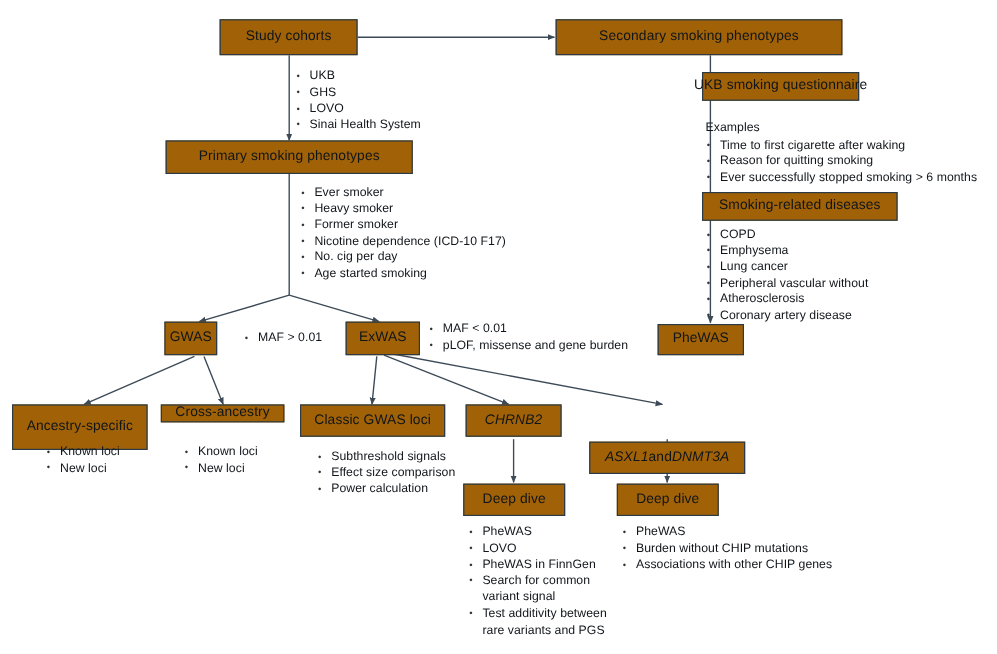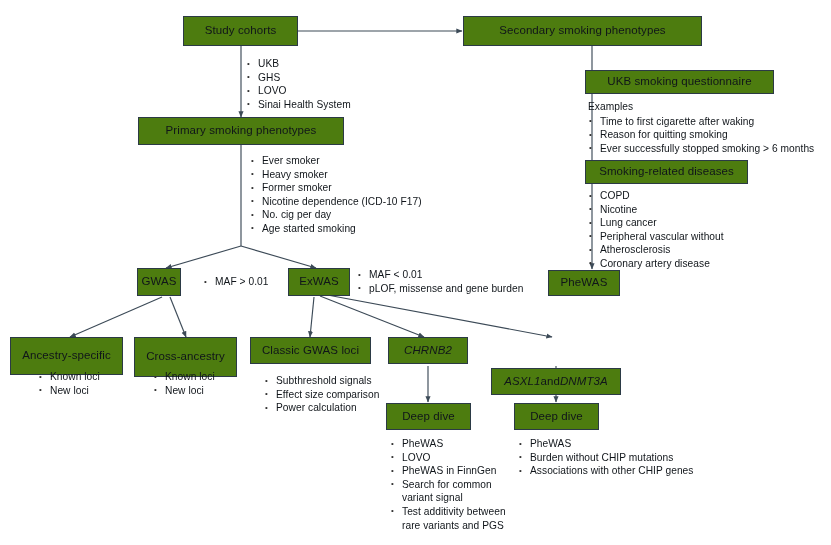--- a/index.html
+++ b/index.html
@@ -6,21 +6,21 @@
   body{
     width:831px;height:545px;position:relative;overflow:hidden;
     font-family:"Liberation Sans","DejaVu Sans",sans-serif;
     color:#1b1b1b;
     -webkit-font-smoothing:antialiased;
   }
   #canvas{position:absolute;left:0;top:0;width:831px;height:545px;}
   svg.edges{position:absolute;left:0;top:0;width:831px;height:545px;overflow:visible;}
   .node{
     position:absolute;
-    background:#4d7c0f;
+    background:#a16207;
     border:1.3px solid #2b3a45;
     box-sizing:border-box;
     display:flex;align-items:center;justify-content:center;
     font-size:11.5px;
     line-height:1.15;
     color:#10151a;
     white-space:nowrap;
     letter-spacing:0.1px;
   }
   .node.italic{font-style:italic;}
@@ -87,21 +87,21 @@
   </div>
 
   <div class="node" style="left:463px;top:16px;width:239px;height:30px;text-align:center;">
     <span>Secondary smoking phenotypes</span>
   </div>
 
   <div class="node" style="left:138px;top:117px;width:206px;height:28px;">
     <span>Primary smoking phenotypes</span>
   </div>
 
-  <div class="node" style="left:585px;top:70px;width:189px;height:24px;">
+  <div class="node" style="left:585px;top:60px;width:131px;height:24px;">
     <span>UKB smoking questionnaire</span>
   </div>
 
   <div class="node" style="left:585px;top:160px;width:163px;height:24px;">
     <span>Smoking-related diseases</span>
   </div>
 
   <div class="node" style="left:548px;top:270px;width:72px;height:26px;">
     <span>PheWAS</span>
   </div>
@@ -111,21 +111,21 @@
   </div>
 
   <div class="node" style="left:288px;top:268px;width:62px;height:28px;">
     <span>ExWAS</span>
   </div>
 
   <div class="node" style="left:10px;top:337px;width:113px;height:38px;">
     <span>Ancestry-specific</span>
   </div>
 
-  <div class="node" style="left:134px;top:337px;width:103px;height:40px;">
+  <div class="node" style="left:134px;top:337px;width:103px;height:15px;">
     <span>Cross-ancestry</span>
   </div>
 
   <div class="node" style="left:250px;top:337px;width:121px;height:27px;">
     <span>Classic GWAS loci</span>
   </div>
 
   <div class="node italic" style="left:388px;top:337px;width:80px;height:27px;">
     <span>CHRNB2</span>
   </div>
@@ -169,21 +169,21 @@
     <ul>
       <li>Time to first cigarette after waking</li>
       <li>Reason for quitting smoking</li>
       <li>Ever successfully stopped smoking &gt; 6 months</li>
     </ul>
   </div>
 
   <div class="bullets" style="left:588px;top:189px;width:230px;">
     <ul>
       <li>COPD</li>
-      <li>Nicotine</li>
+      <li>Emphysema</li>
       <li>Lung cancer</li>
       <li>Peripheral vascular without</li>
       <li>Atherosclerosis</li>
       <li>Coronary artery disease</li>
     </ul>
   </div>
 
   <div class="bullets" style="left:203px;top:275px;width:90px;">
     <ul>
       <li>MAF &gt; 0.01</li>

